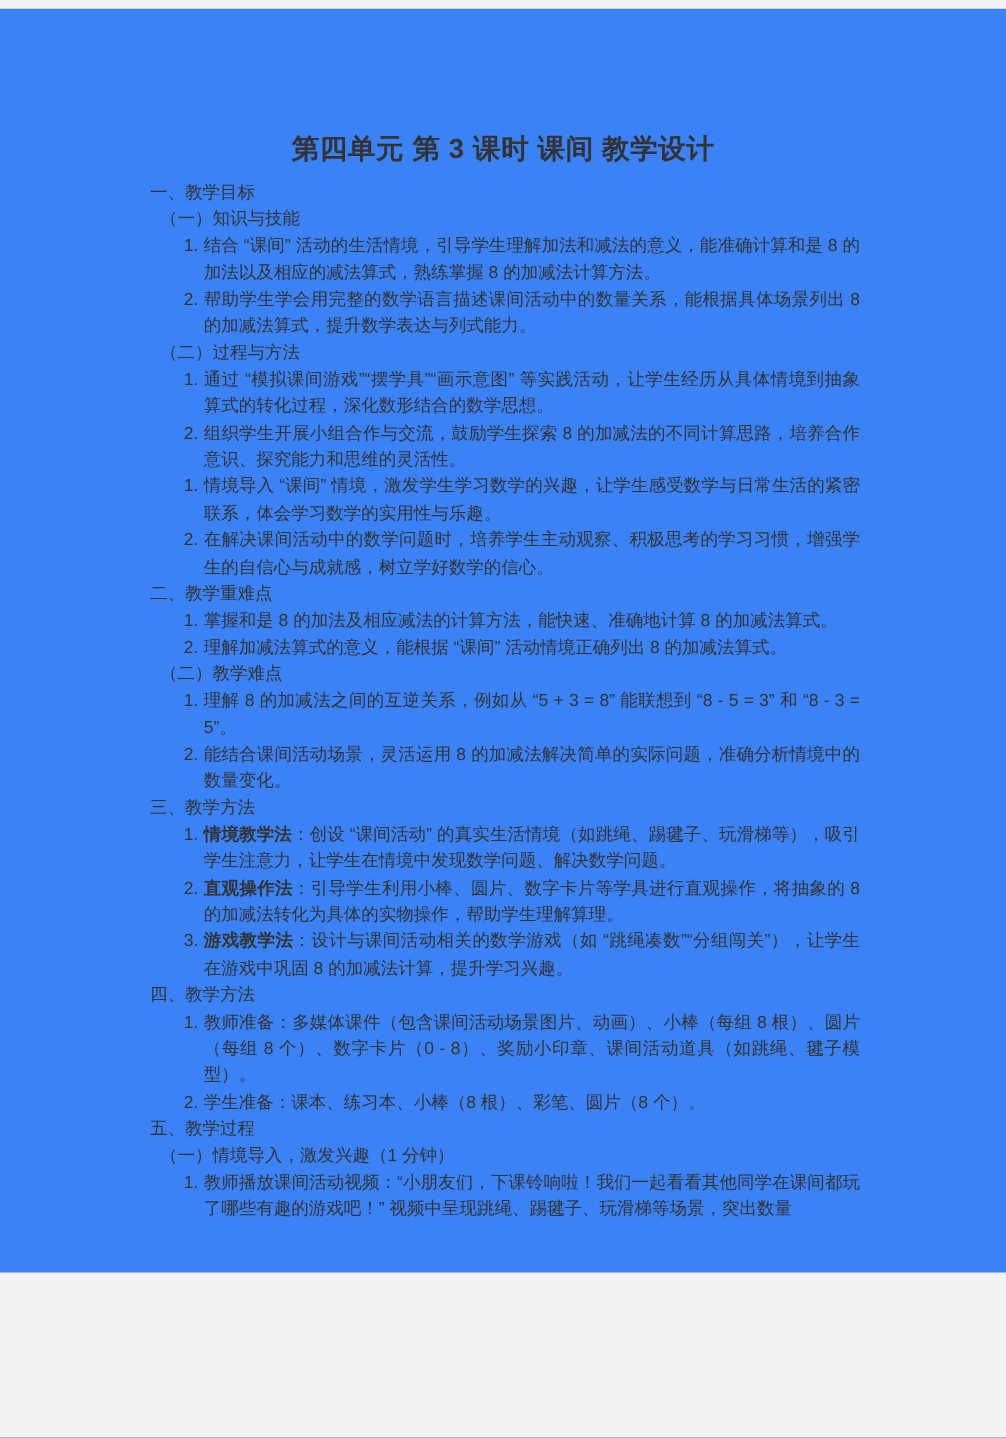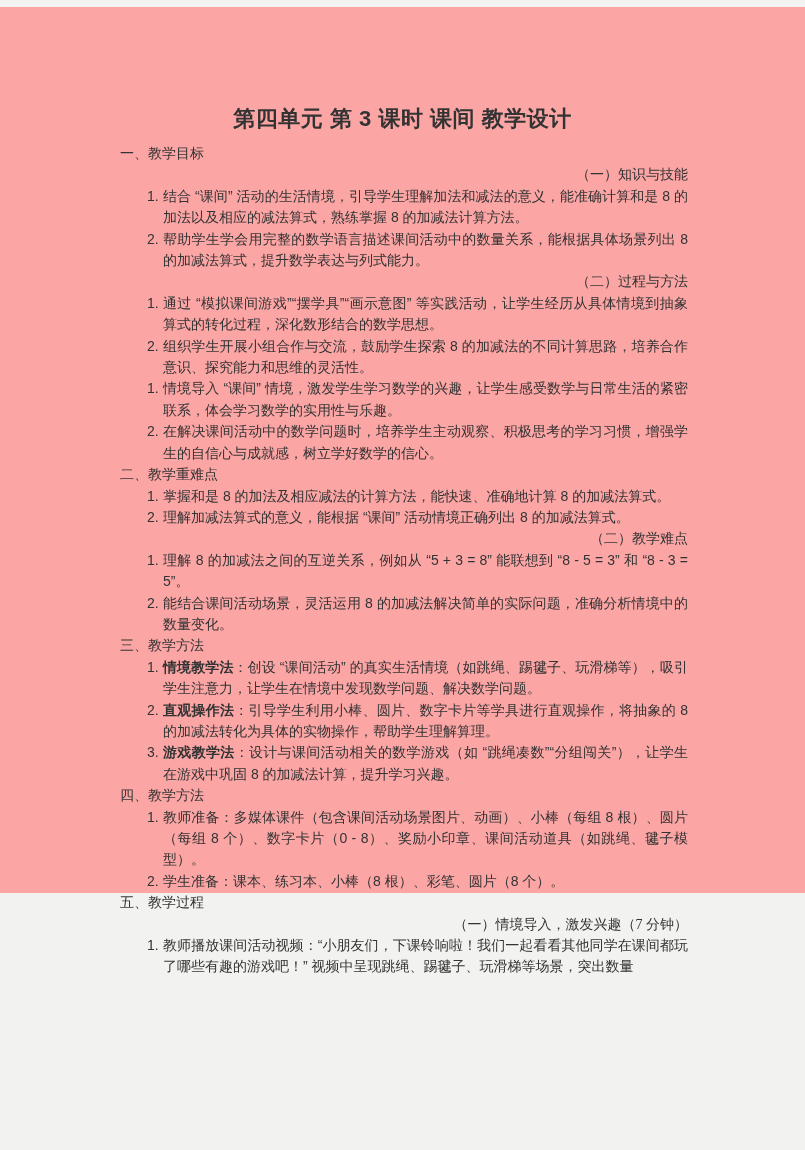--- a/index.html
+++ b/index.html
@@ -12,22 +12,22 @@
     position: relative;
     background: #f2f2f1;
     font-family: "Liberation Sans", sans-serif;
     overflow: hidden;
   }
   .paper {
     position: absolute;
     top: 7px;
     left: 0;
     width: 805px;
-    height: 886px;
-    background: #fca5a5;
+    height: 1011px;
+    background: #3b82f6;
   }
   .doc-title {
     margin: 97px 0 9px 0;
     text-align: center;
     font-size: 22px;
     font-weight: bold;
     line-height: 30px;
     color: #333333;
     letter-spacing: 0.5px;
   }
@@ -36,22 +36,21 @@
     width: 568px;
     font-size: 14px;
     line-height: 21.4px;
     color: #333333;
   }
   .h1 {
     text-align: left;
   }
   .h2 {
     margin-left: 8px;
-    text-align: right;
-    font-family: Liberation Serif, serif;
+    text-align: left;
   }
   .item {
     display: flex;
     margin-left: 27px;
   }
   .item .num {
     flex: 0 0 16px;
   }
   .item .txt {
     flex: 1 1 auto;
@@ -130,19 +129,19 @@
       <div class="h1">四、教学方法</div>
       <div class="item">
         <span class="num">1.</span>
         <span class="txt"><span>教师准备：多媒体课件（包含课间活动场景图片、动画）、小棒（每组 8 根）、圆片（每组 8 个）、数字卡片（0 - 8）、奖励小印章、课间活动道具（如跳绳、毽子模型）。</span></span>
       </div>
       <div class="item">
         <span class="num">2.</span>
         <span class="txt"><span>学生准备：课本、练习本、小棒（8 根）、彩笔、圆片（8 个）。</span></span>
       </div>
       <div class="h1">五、教学过程</div>
-      <div class="h2">（一）情境导入，激发兴趣（7 分钟）</div>
+      <div class="h2">（一）情境导入，激发兴趣（1 分钟）</div>
       <div class="item">
         <span class="num">1.</span>
         <span class="txt"><span>教师播放课间活动视频：“小朋友们，下课铃响啦！我们一起看看其他同学在课间都玩了哪些有趣的游戏吧！” 视频中呈现跳绳、踢毽子、玩滑梯等场景，突出数量</span></span>
       </div>
     </div>
 </div>
 
 </body></html>

